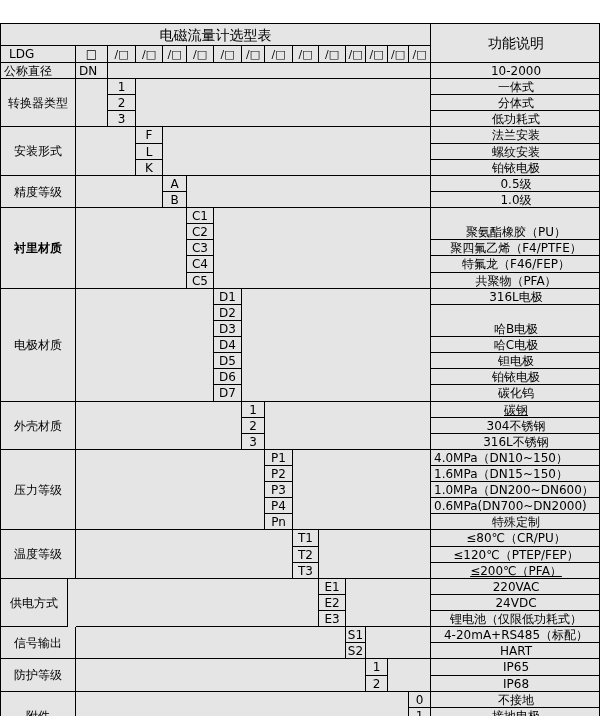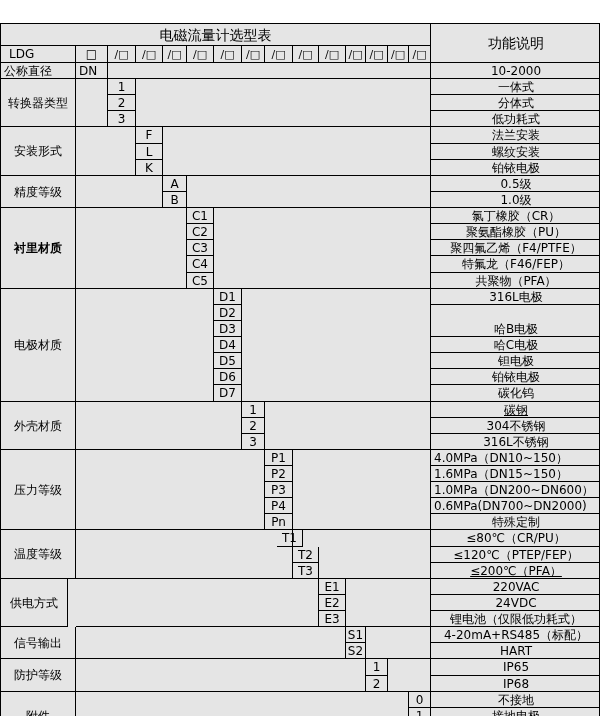--- a/index.html
+++ b/index.html
@@ -81,21 +81,20 @@
     <div class="cell" style="left: 75px; top: 152px; width: 87px; height: 32px;"></div>
     <div class="cell" style="left: 186px; top: 152px; width: 244px; height: 32px;"></div>
     <div class="cell" style="left: 162px; top: 152px; width: 24px; height: 16px;">A</div>
     <div class="cell noR" style="left: 430px; top: 152px; width: 170px; height: 16px;">0.5级</div>
     <div class="cell" style="left: 162px; top: 168px; width: 24px; height: 16px;">B</div>
     <div class="cell noR" style="left: 430px; top: 168px; width: 170px; height: 16px;">1.0级</div>
     <div class="cell" style="left: 0px; top: 184px; width: 75px; height: 81px; font-weight: bold;">衬里材质</div>
     <div class="cell" style="left: 75px; top: 184px; width: 111px; height: 81px;"></div>
     <div class="cell" style="left: 213px; top: 184px; width: 217px; height: 81px;"></div>
     <div class="cell" style="left: 186px; top: 184px; width: 27px; height: 16px;">C1</div>
-    <div class="cell noR" style="left: 430px; top: 184px; width: 170px; height: 16px;">氯丁橡胶（CR）</div>
     <div class="cell" style="left: 186px; top: 200px; width: 27px; height: 16px;">C2</div>
     <div class="cell noR" style="left: 430px; top: 200px; width: 170px; height: 16px;">聚氨酯橡胶（PU）</div>
     <div class="cell" style="left: 186px; top: 216px; width: 27px; height: 16px;">C3</div>
     <div class="cell noR" style="left: 430px; top: 216px; width: 170px; height: 16px;">聚四氟乙烯（F4/PTFE）</div>
     <div class="cell" style="left: 186px; top: 232px; width: 27px; height: 17px;">C4</div>
     <div class="cell noR" style="left: 430px; top: 232px; width: 170px; height: 17px;">特氟龙（F46/FEP）</div>
     <div class="cell" style="left: 186px; top: 249px; width: 27px; height: 16px;">C5</div>
     <div class="cell noR" style="left: 430px; top: 249px; width: 170px; height: 16px;">共聚物（PFA）</div>
     <div class="cell" style="left: 0px; top: 265px; width: 75px; height: 113px;">电极材质</div>
     <div class="cell" style="left: 75px; top: 265px; width: 138px; height: 113px;"></div>
@@ -131,21 +130,21 @@
     <div class="cell left noR" style="left: 430px; top: 442px; width: 170px; height: 16px;">1.6MPa（DN15~150）</div>
     <div class="cell" style="left: 264px; top: 458px; width: 28px; height: 16px;">P3</div>
     <div class="cell left noR" style="left: 430px; top: 458px; width: 170px; height: 16px;">1.0MPa（DN200~DN600）</div>
     <div class="cell" style="left: 264px; top: 474px; width: 28px; height: 16px;">P4</div>
     <div class="cell left noR" style="left: 430px; top: 474px; width: 170px; height: 16px;">0.6MPa(DN700~DN2000)</div>
     <div class="cell" style="left: 264px; top: 490px; width: 28px; height: 16px;">Pn</div>
     <div class="cell noR" style="left: 430px; top: 490px; width: 170px; height: 16px;">特殊定制</div>
     <div class="cell" style="left: 0px; top: 506px; width: 75px; height: 49px;">温度等级</div>
     <div class="cell" style="left: 75px; top: 506px; width: 217px; height: 49px;"></div>
     <div class="cell" style="left: 318px; top: 506px; width: 112px; height: 49px;"></div>
-    <div class="cell" style="left: 276px; top: 506px; width: 26px; height: 17px;">T1</div>
+    <div class="cell" style="left: 292px; top: 506px; width: 26px; height: 17px;">T1</div>
     <div class="cell noR" style="left: 430px; top: 506px; width: 170px; height: 17px;">≤80℃（CR/PU）</div>
     <div class="cell" style="left: 292px; top: 523px; width: 26px; height: 16px;">T2</div>
     <div class="cell noR" style="left: 430px; top: 523px; width: 170px; height: 16px;">≤120℃（PTEP/FEP）</div>
     <div class="cell" style="left: 292px; top: 539px; width: 26px; height: 16px;">T3</div>
     <div class="cell noR" style="left: 430px; top: 539px; width: 170px; height: 16px; text-decoration: underline;">≤200℃（PFA）</div>
     <div class="cell" style="left: 0px; top: 555px; width: 67px; height: 48px;">供电方式</div>
     <div class="cell" style="left: 75px; top: 555px; width: 243px; height: 48px;"></div>
     <div class="cell" style="left: 345px; top: 555px; width: 85px; height: 48px;"></div>
     <div class="cell" style="left: 318px; top: 555px; width: 27px; height: 16px;">E1</div>
     <div class="cell noR" style="left: 430px; top: 555px; width: 170px; height: 16px;">220VAC</div>

